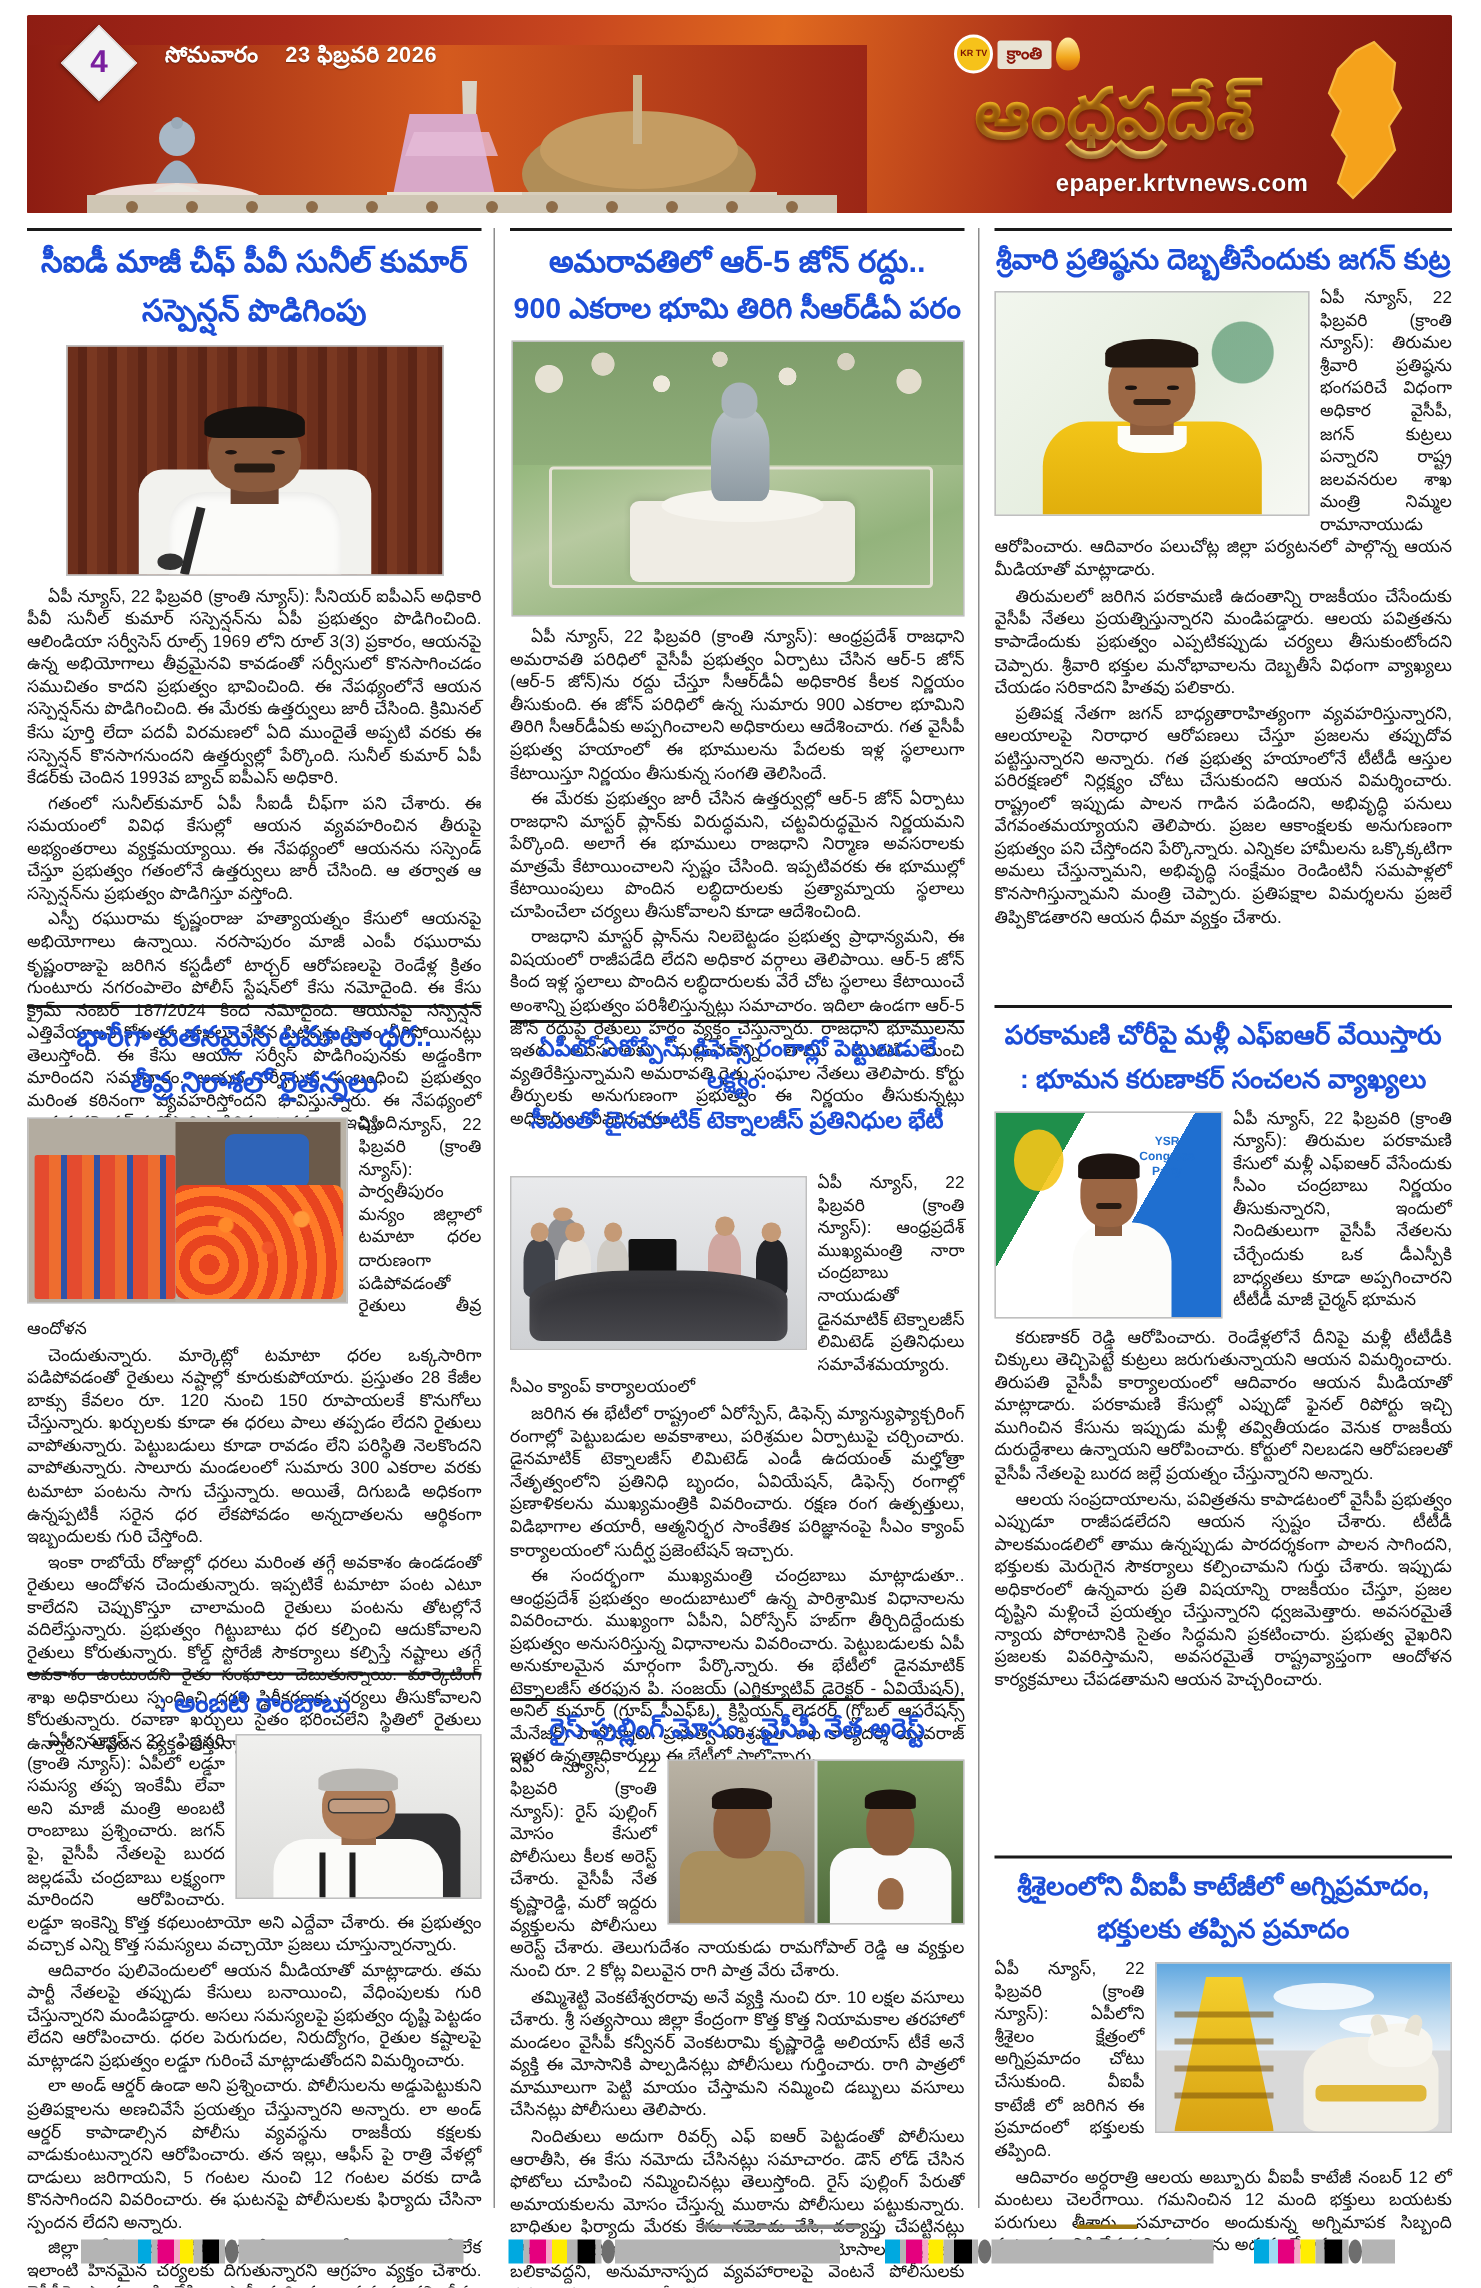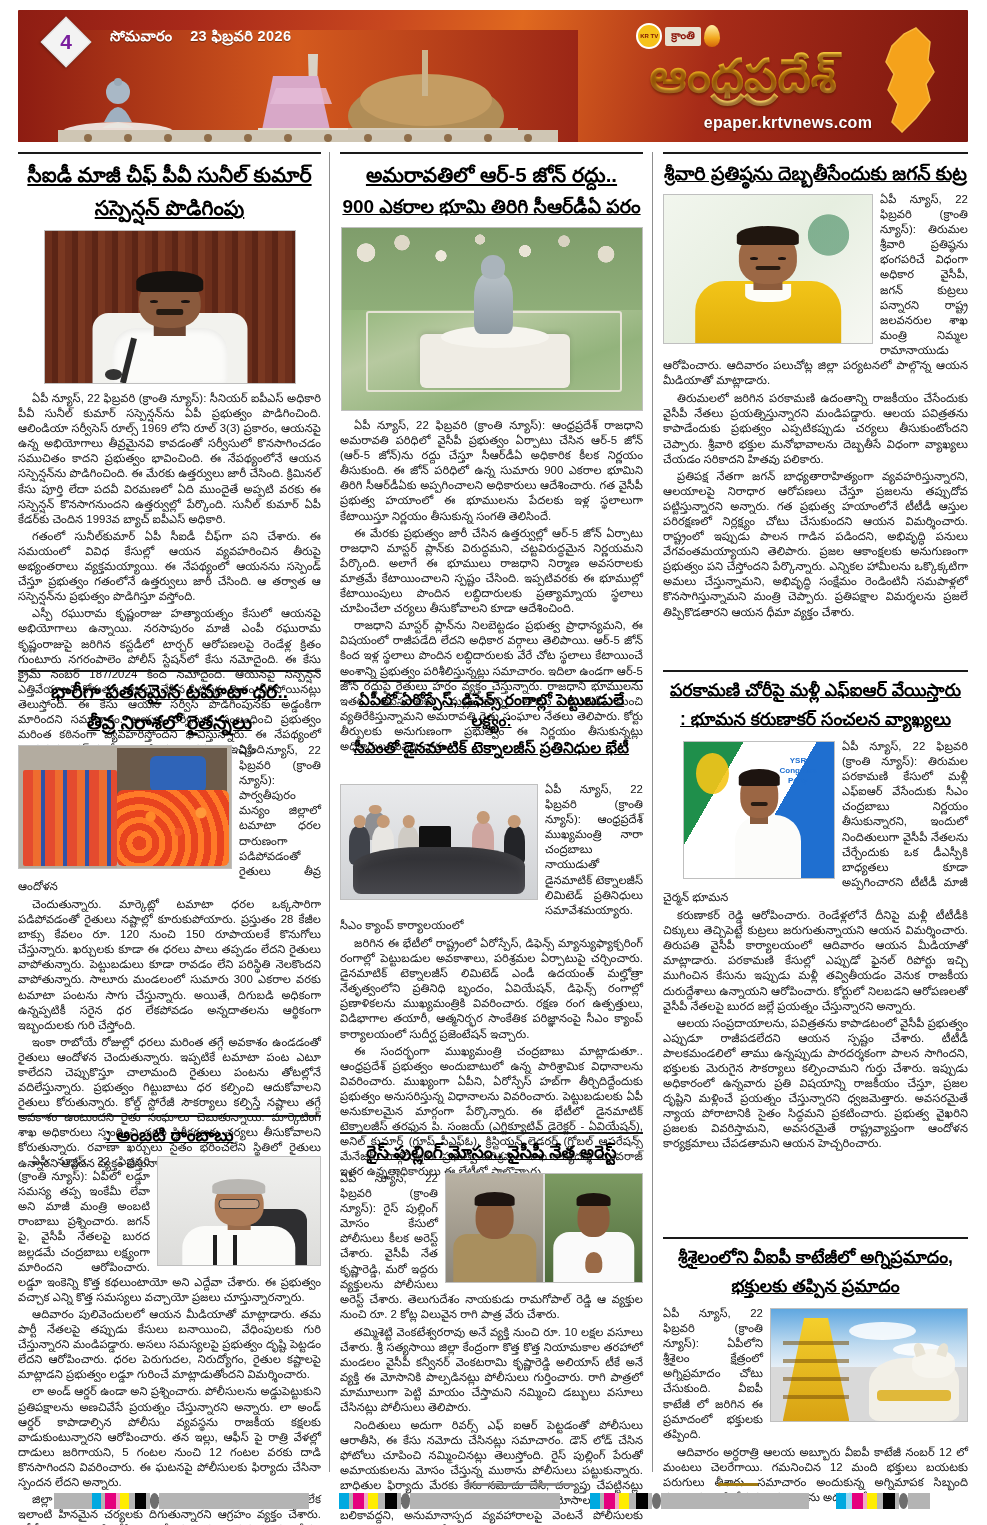--- a/index.html
+++ b/index.html
@@ -71,23 +71,22 @@
   .col-3{left:645px;width:305px;}
   .vrule{position:absolute;top:0;width:1px;height:1320px;background:#8d8d8d;}
   .vrule-a{left:311px;}
   .vrule-b{left:634px;}
 
   
   .article{position:absolute;width:100%;}
   .hr-top{border-top:2px solid #1a1a1a;height:0;margin:0 0 7px 0;}
 
   h2.hl{
-    margin:0 0 6px 0;text-align:center;font-weight:bold;color:#000000;
+    margin:0 0 6px 0;text-align:center;font-weight:bold;color:#1d4ed8;
     font-family:"Liberation Sans","DejaVu Sans",sans-serif;
-    text-decoration:underline;
   }
   .hl-xl{font-size:20.5px;line-height:27px;}
   .hl-lg{font-size:19px;line-height:25px;}
   .hl-md{font-size:17.5px;line-height:23px;}
   .hl-sub{font-size:15.5px;line-height:21px;font-weight:bold;}
 
   .body{
     font-size:11.4px;line-height:15.1px;text-align:justify;
     color:#111;letter-spacing:.05px;
   }
@@ -538,21 +537,21 @@
           <p>ప్రతిపక్ష నేతగా జగన్ బాధ్యతారాహిత్యంగా వ్యవహరిస్తున్నారని, ఆలయాలపై నిరాధార ఆరోపణలు చేస్తూ ప్రజలను తప్పుదోవ పట్టిస్తున్నారని అన్నారు. గత ప్రభుత్వ హయాంలోనే టీటీడీ ఆస్తుల పరిరక్షణలో నిర్లక్ష్యం చోటు చేసుకుందని ఆయన విమర్శించారు. రాష్ట్రంలో ఇప్పుడు పాలన గాడిన పడిందని, అభివృద్ధి పనులు వేగవంతమయ్యాయని తెలిపారు. ప్రజల ఆకాంక్షలకు అనుగుణంగా ప్రభుత్వం పని చేస్తోందని పేర్కొన్నారు. ఎన్నికల హామీలను ఒక్కొక్కటిగా అమలు చేస్తున్నామని, అభివృద్ధి సంక్షేమం రెండింటినీ సమపాళ్లలో కొనసాగిస్తున్నామని మంత్రి చెప్పారు. ప్రతిపక్షాల విమర్శలను ప్రజలే తిప్పికొడతారని ఆయన ధీమా వ్యక్తం చేశారు.</p>
         </div>
       </div>
 
       <div class="article" style="top:518px;">
         <div class="hr-top"></div>
         <h2 class="hl hl-md">పరకామణి చోరీపై మళ్లీ ఎఫ్ఐఆర్ వేయిస్తారు</h2>
         <h2 class="hl hl-md" style="margin-bottom:8px;">: భూమన కరుణాకర్ సంచలన వ్యాఖ్యలు</h2>
 
         <div class="clearfix">
-          <div class="photo wrap-img" style="width:150px;height:136px;margin-left:20px;">
+          <div class="photo wrap-img" style="width:150px;height:136px;">
             <div class="scene sc-ysr">
               <div class="bg"></div>
                 <div class="ring"></div>
               <div class="txt">YSR<br>Congress<br>Party</div>
               <div class="torso"></div>
                 <div class="neck"></div>
               <div class="head"></div>
                 <div class="hair"></div>
                 <div class="mous"></div>
             </div>

